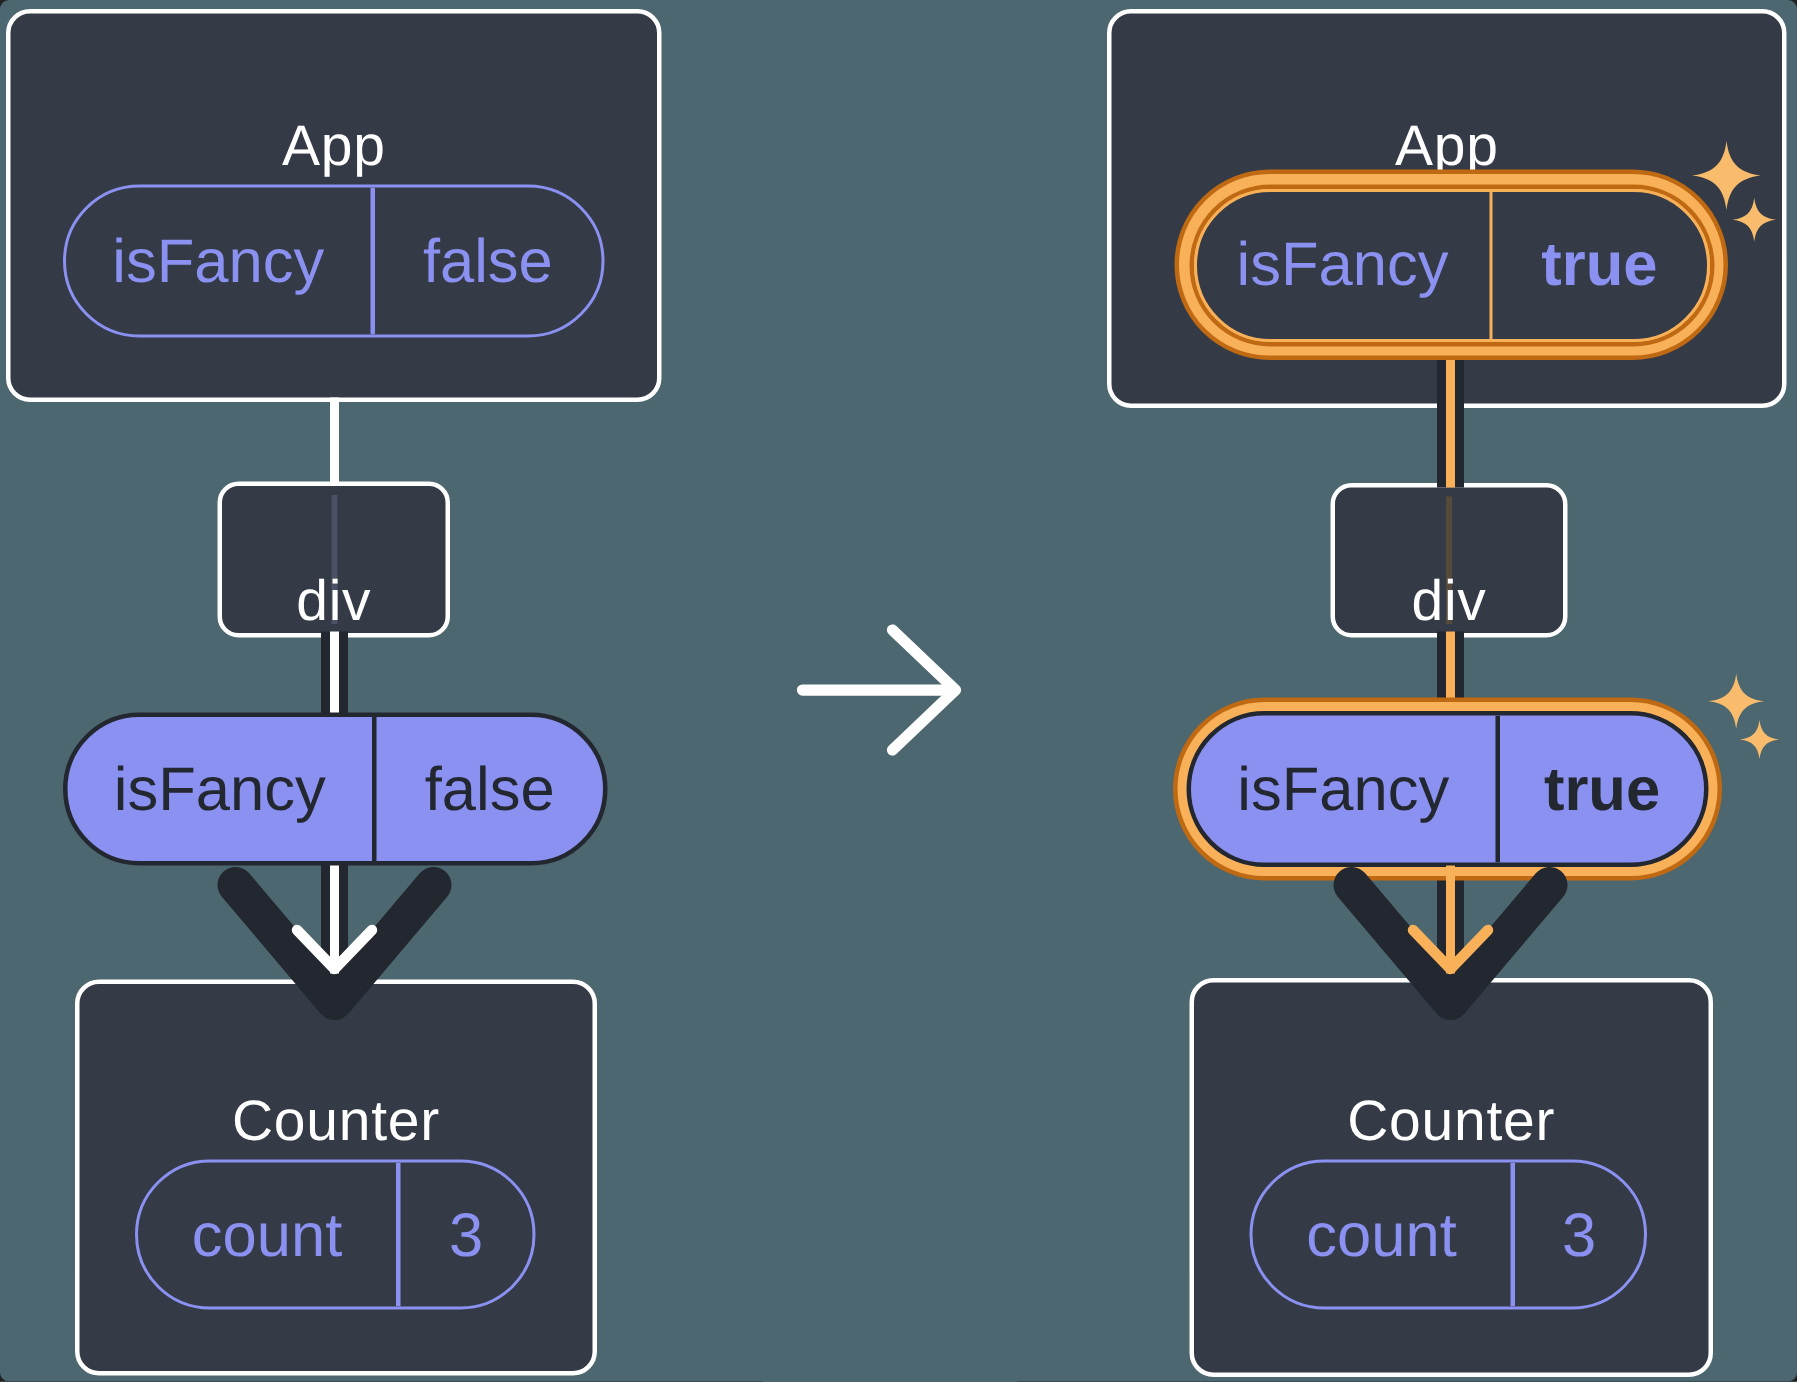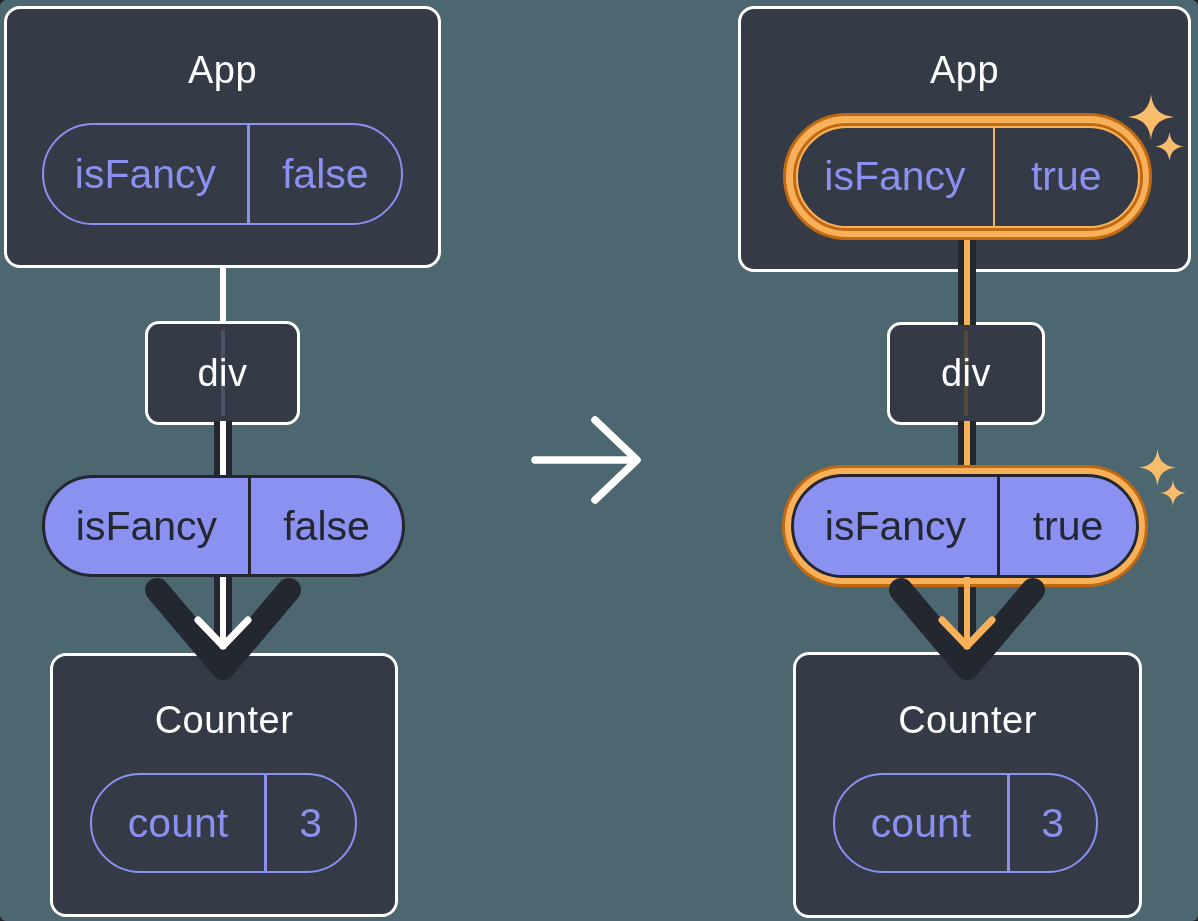--- a/index.html
+++ b/index.html
@@ -5,36 +5,36 @@
   html,body{margin:0;padding:0;}
   body{font-family:"Liberation Sans",sans-serif;background:#222;}
   #canvas{position:relative;width:1198px;height:921px;overflow:hidden;
           background:var(--background,#4C676F);border-radius:6px;}
   #canvas *{box-sizing:border-box;}
 
   
   .box{position:absolute;background:var(--box-fill,#343A46);
        border:3px solid var(--white,#fff);border-radius:16px;z-index:1;}
   .title{position:absolute;text-align:center;color:var(--white,#fff);
-         font-size:38px;line-height:44px;font-weight:500;letter-spacing:.5px;z-index:2;}
+         font-size:38px;line-height:44px;font-weight:500;letter-spacing:.5px;z-index:2;margin-top:28px;}
 
   
   .pill{position:absolute;display:flex;align-items:stretch;border-radius:999px;
         overflow:hidden;z-index:3;}
   .cell{display:flex;align-items:center;justify-content:center;font-size:41px;}
   .cell.key{width:203px;}
   .cell.val{flex:1;}
   .outline-pill{border:2.5px solid var(--purple,#8A91F0);color:var(--purple,#8A91F0);}
   .outline-pill .divider{width:2.5px;background:var(--purple,#8A91F0);}
   .outline-pill .cell.key{width:172px;}
   .solid-pill{background:var(--purple,#8A91F0);border:3px solid var(--dark,#23272F);
               color:var(--dark,#23272F);}
   .solid-pill .divider{width:3px;background:var(--dark,#23272F);}
   .app-outline .cell.key{width:203px;}
-  .bold{font-weight:400;}
+  .bold{font-weight:700;}
 
   
   .ring{position:absolute;border-radius:999px;background:var(--orange-light,#F9B159);
         border:3.5px solid var(--orange-dark,#C06913);z-index:3;}
   .dark-inner-wrap{position:absolute;inset:6.5px;border-radius:999px;
             border:3px solid var(--orange-dark,#C06913);}
   .dark-inner-pill{position:absolute;inset:0;border-radius:999px;overflow:hidden;
             border:2.5px solid var(--orange-light,#F9B159);background:var(--box-fill,#343A46);
             display:flex;color:var(--purple,#8A91F0);}
   .dark-inner-pill .divider{width:2.5px;background:var(--orange-light,#F9B159);}

